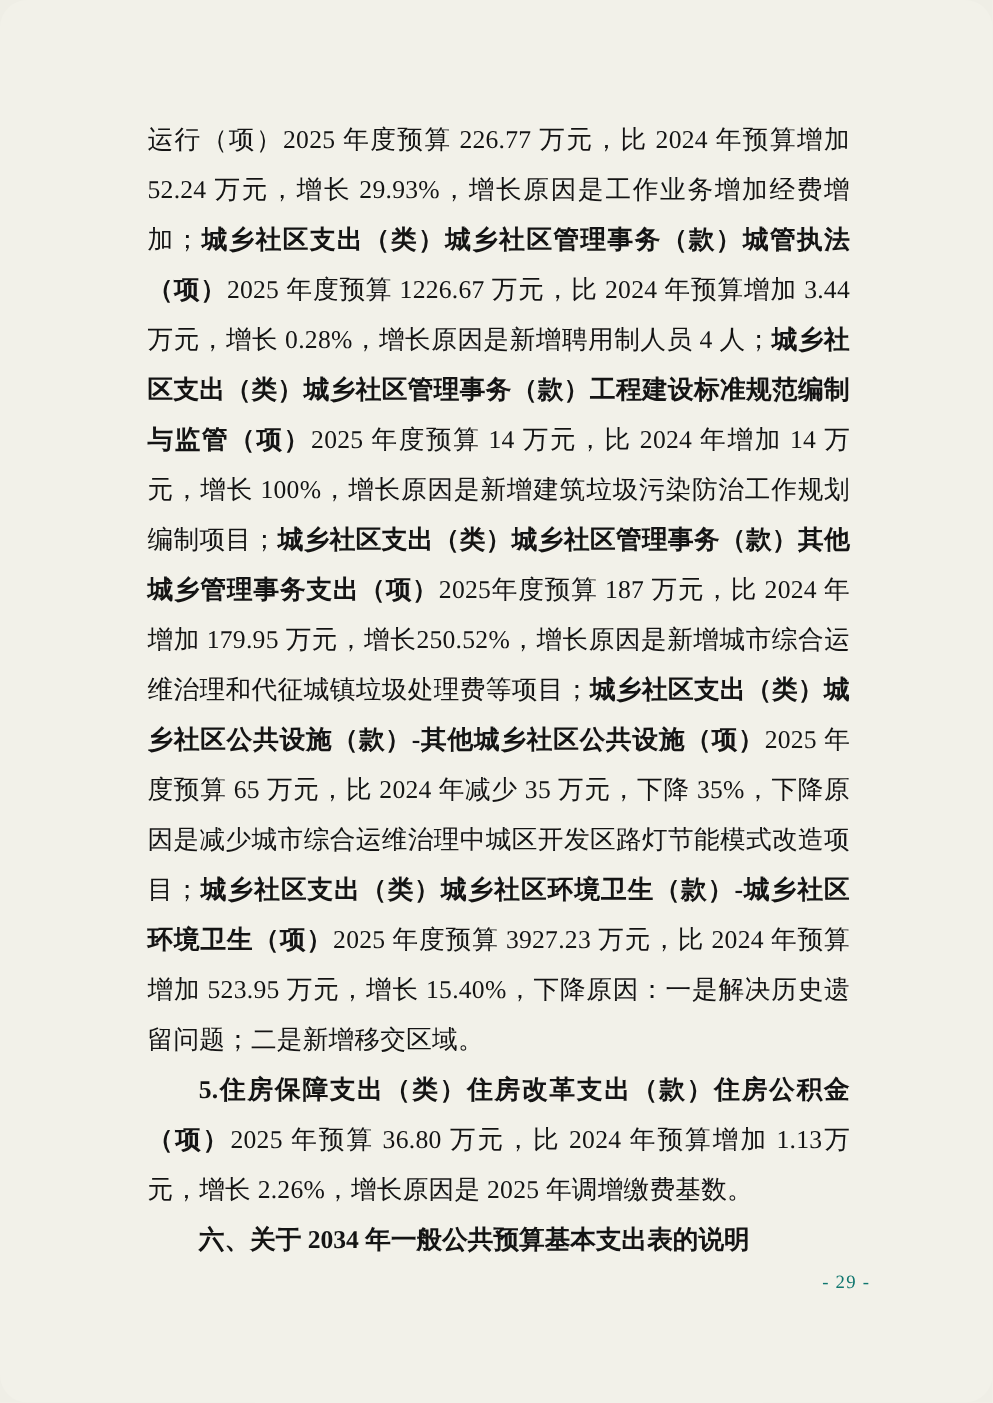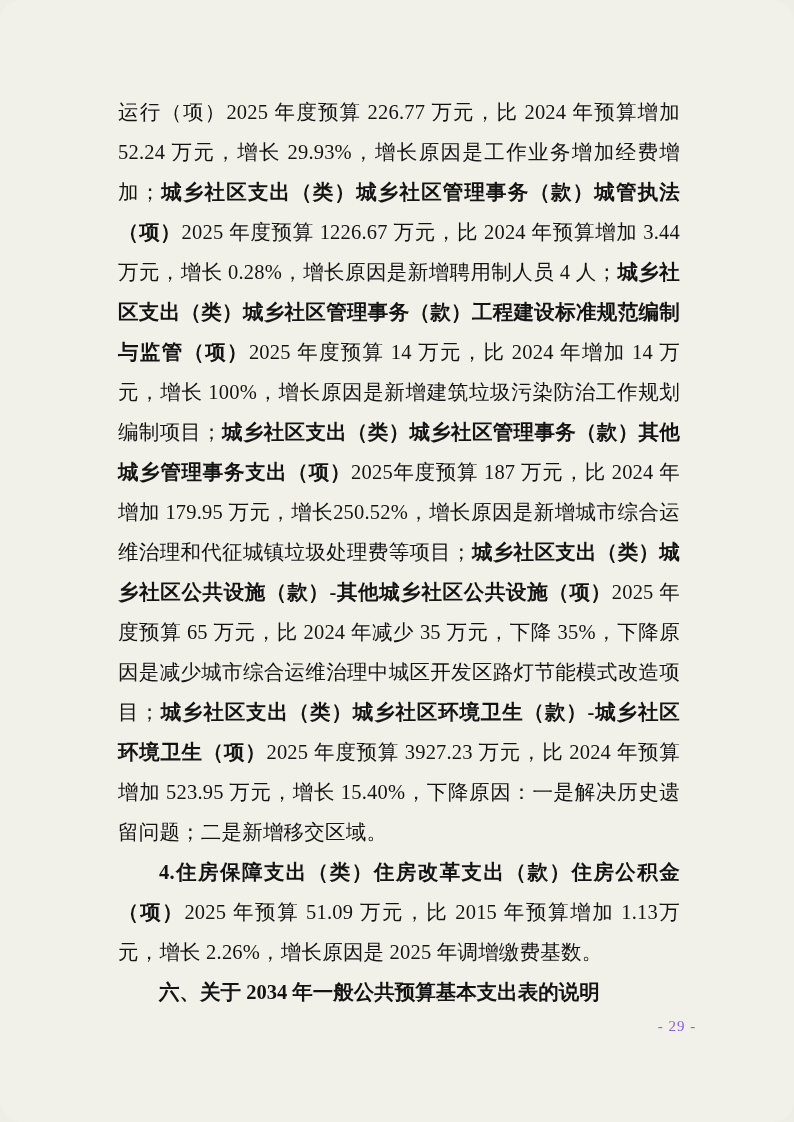--- a/index.html
+++ b/index.html
@@ -53,21 +53,21 @@
     text-indent: 41px;
     margin: 0;
   }
   .page-number {
     position: absolute;
     left: 0;
     top: 1018px;
     width: 794px;
     text-align: center;
     font-size: 15px;
-    color: #8b5cf6;
+    color: #0f766e;
     letter-spacing: 1px;
   }
   .pn-inner {
     display: inline-block;
     padding-left: 560px;
   }
   .num {
     font-family: "Liberation Serif", "DejaVu Serif", serif;
   }
 </style>
@@ -75,21 +75,21 @@
 <body>
 
 <div class="page">
   <div class="content">
 
     <p class="para">
       <span>运行（项）2025 年度预算 226.77 万元，比 2024 年预算增</span><span>加 52.24 万元，增长 29.93%，增长原因是工作业务增加经</span><span>费增加；</span><span class="b">城乡社区支出（类）城乡社区管理事务（款）城</span><span class="b">管执法（项）</span><span>2025 年度预算 1226.67 万元，比 2024 年预</span><span>算增加 3.44 万元，增长 0.28%，增长原因是新增聘用制人</span><span>员 4 人；</span><span class="b">城乡社区支出（类）城乡社区管理事务（款）工</span><span class="b">程建设标准规范编制与监管（项）</span><span>2025 年度预算 14 万元，</span><span>比 2024 年增加 14 万元，增长 100%，增长原因是新增建筑</span><span>垃圾污染防治工作规划编制项目；</span><span class="b">城乡社区支出（类）城</span><span class="b">乡社区管理事务（款）其他城乡管理事务支出（项）</span><span>2025</span><span>年度预算 187 万元，比 2024 年增加 179.95 万元，增长</span><span>250.52%，增长原因是新增城市综合运维治理和代征城镇垃</span><span>圾处理费等项目；</span><span class="b">城乡社区支出（类）城乡社区公共设施</span><span class="b">（款）-其他城乡社区公共设施（项）</span><span>2025 年度预算 65 万</span><span>元，比 2024 年减少 35 万元，下降 35%，下降原因是减少</span><span>城市综合运维治理中城区开发区路灯节能模式改造项目；</span><span class="b">城乡社区支出（类）城乡社区环境卫生（款）-城乡社区</span><span class="b">环境卫生（项）</span><span>2025 年度预算 3927.23 万元，比 2024 年</span><span>预算增加 523.95 万元，增长 15.40%，下降原因：一是解</span><span>决历史遗留问题；二是新增移交区域。</span>
     </p>
 
     <p class="para indent2 para-gap">
-      <span class="b">4.住房保障支出（类）住房改革支出（款）住房公积</span><span class="b">金（项）</span><span>2025 年预算 51.09 万元，比 2015 年预算增加 1.13</span><span>万元，增长 2.26%，增长原因是 2025 年调增缴费基数。</span>
+      <span class="b">5.住房保障支出（类）住房改革支出（款）住房公积</span><span class="b">金（项）</span><span>2025 年预算 36.80 万元，比 2024 年预算增加 1.13</span><span>万元，增长 2.26%，增长原因是 2025 年调增缴费基数。</span>
     </p>
 
     <p class="heading">六、关于 2034 年一般公共预算基本支出表的说明</p>
 
   </div>
 
   <div class="page-number">
     <span class="pn-inner num">- 29 -</span>
   </div>
 </div>

